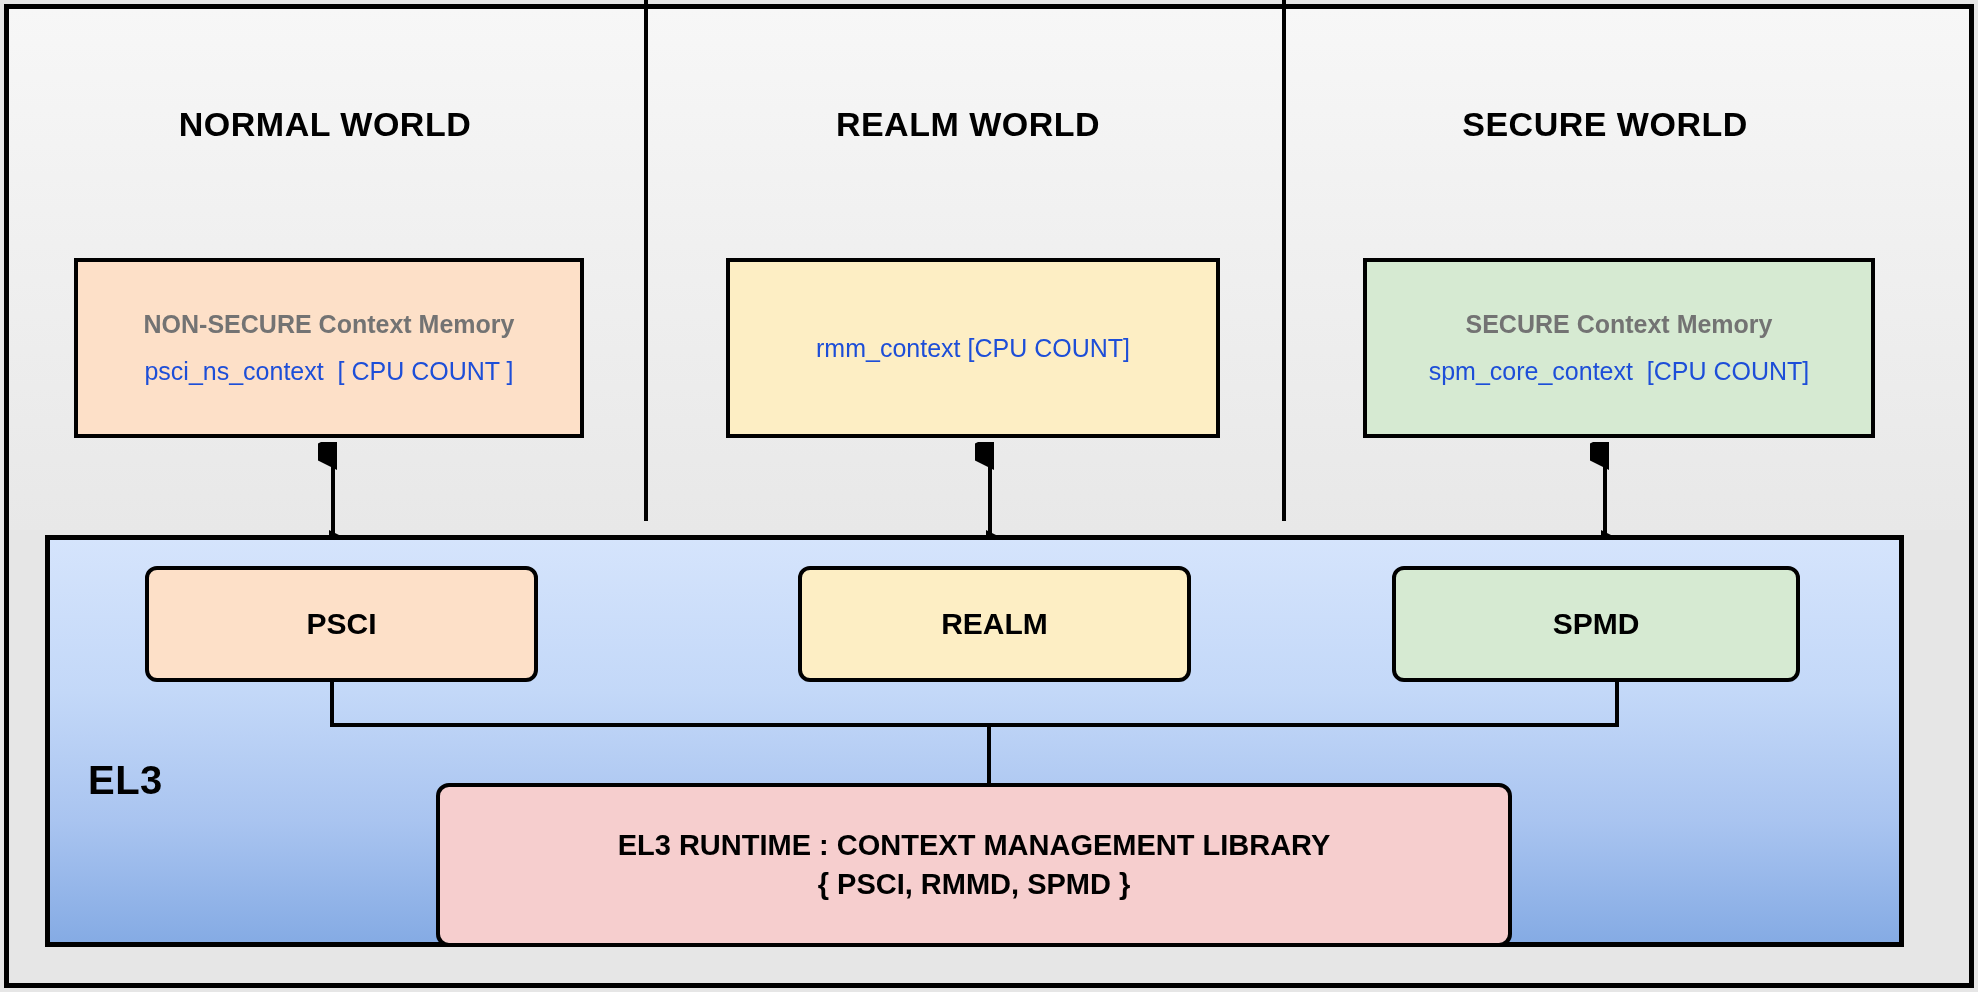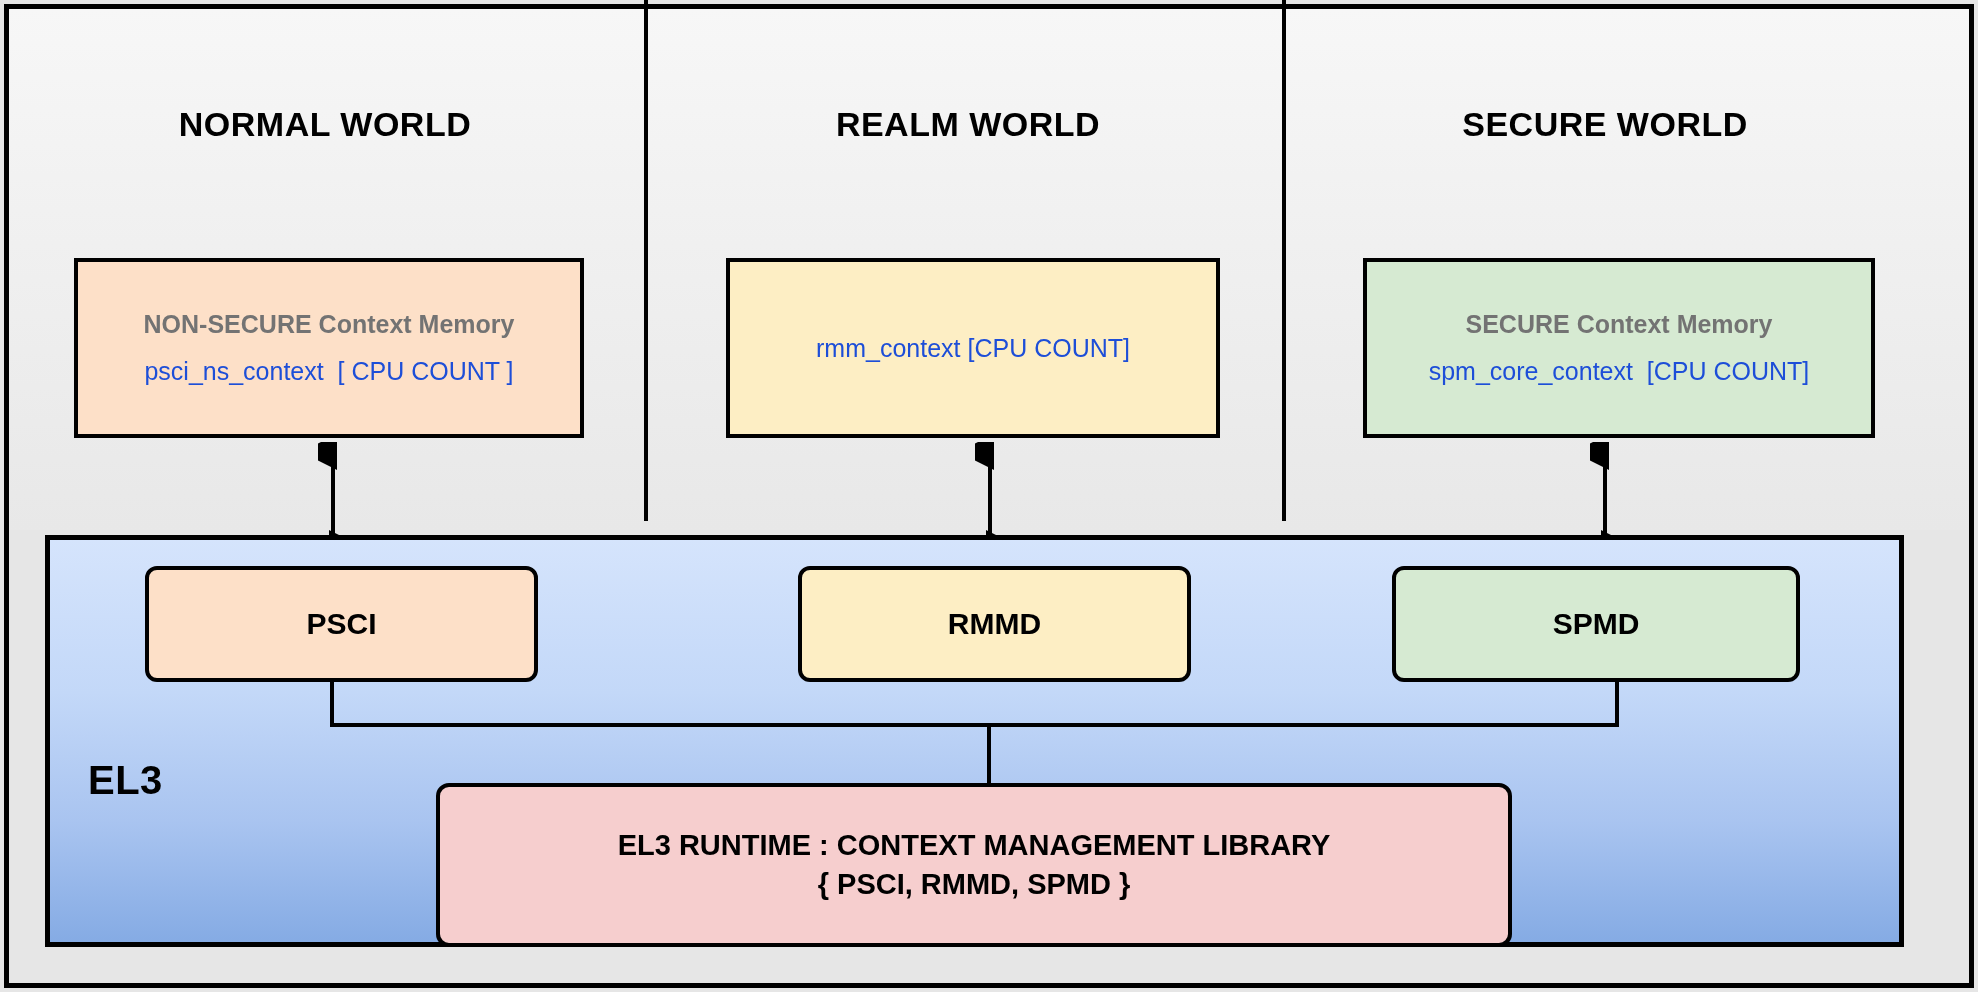--- a/index.html
+++ b/index.html
@@ -264,21 +264,21 @@
     </defs>
     <line x1="15" y1="106" x2="15" y2="10" stroke="#000" stroke-width="4" stroke-dasharray="13,11" marker-end="url(#arrow-up-3)"></line>
     <line x1="15" y1="10" x2="15" y2="106" stroke="#000" stroke-width="4" stroke-dasharray="13,11" marker-end="url(#arrow-dn-3)"></line>
   </svg>
 
   <div class="el3-panel"></div>
 
   <div id="el3-label">EL3</div>
 
   <div class="disp-box" id="disp-psci">PSCI</div>
-  <div class="disp-box" id="disp-rmmd">RMMD</div>
+  <div class="disp-box" id="disp-rmmd">REALM</div>
   <div class="disp-box" id="disp-spmd">SPMD</div>
 
   <div class="conn" id="conn-left-stub"></div>
   <div class="conn" id="conn-right-stub"></div>
   <div class="conn" id="conn-bus"></div>
   <div class="conn" id="conn-center-stub"></div>
 
   <div id="runtime-box">
     <div class="rt-line-1">EL3 RUNTIME : CONTEXT MANAGEMENT LIBRARY</div>
     <div class="rt-line-2">{ PSCI, RMMD, SPMD }</div>

